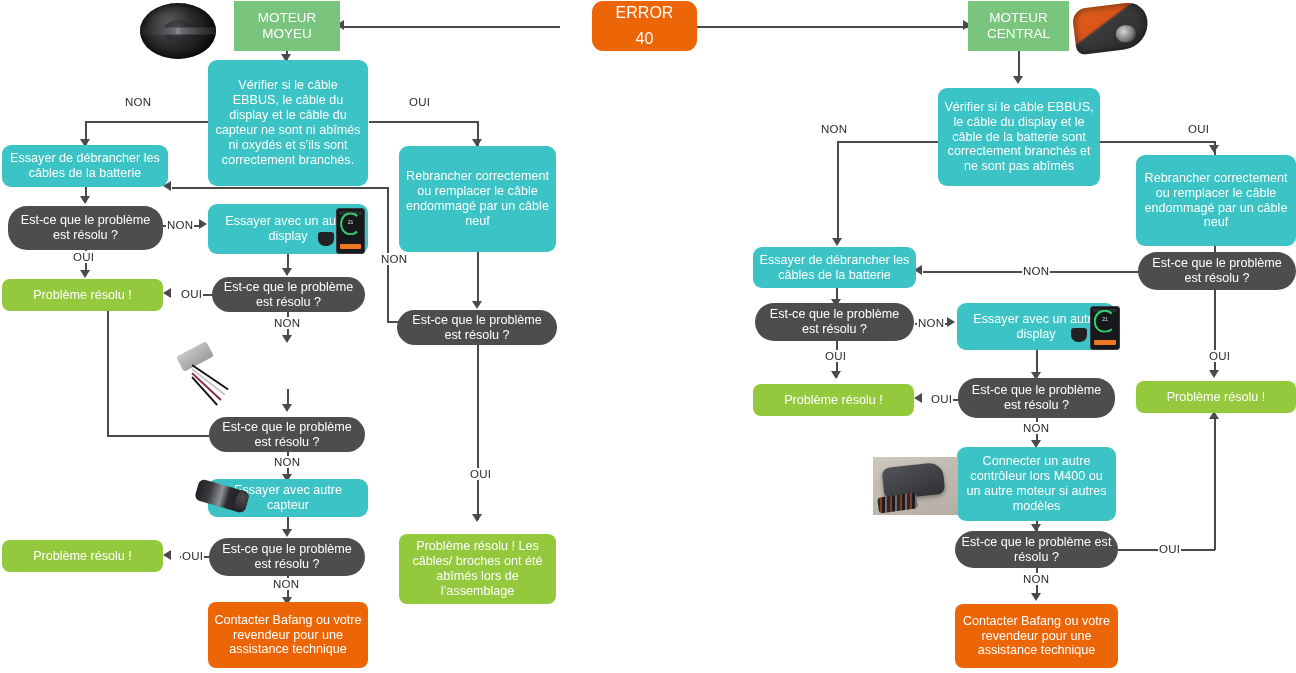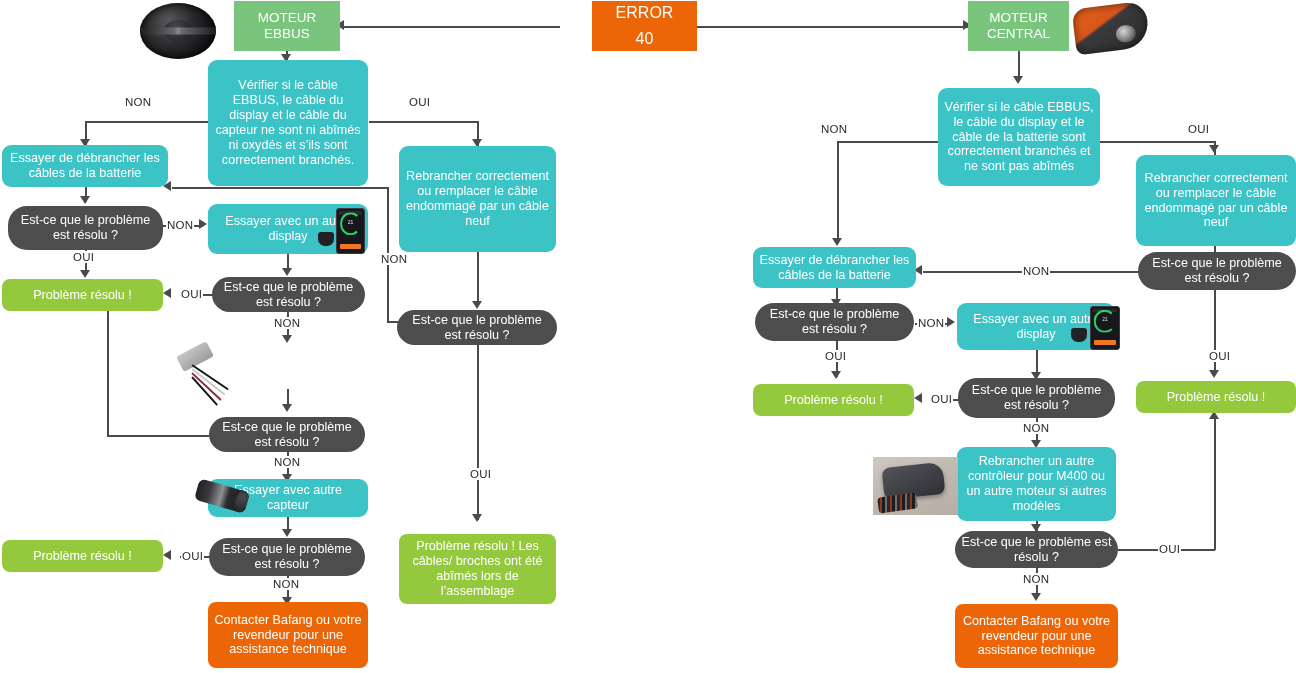--- a/index.html
+++ b/index.html
@@ -5,21 +5,21 @@
   html,body{margin:0;padding:0;background:#ffffff;}
   body{font-family:"Liberation Sans", sans-serif;}
   #canvas{position:relative;width:1296px;height:673px;overflow:hidden;background:#fff;}
 
   .node{position:absolute;box-sizing:border-box;display:flex;align-items:center;justify-content:center;
         text-align:center;color:#ffffff;line-height:1.18;padding:3px 6px;}
   .teal{background:#3cc3c6;border-radius:9px;}
   .grey{background:#4d4d4d;border-radius:19px;}
   .lime{background:#95c93d;border-radius:8px;}
   .orange{background:#ec6608;border-radius:8px;}
-  .orange-sq{background:#ec6608;border-radius:0;gap:7px;}
+  .orange-sq{background:#ec6608;border-radius:11px;gap:7px;}
   .green-sq{background:#7ac57e;border-radius:0;}
 
   .lbl{position:absolute;color:#2b2b2b;font-size:11.5px;letter-spacing:.2px;white-space:nowrap;
        font-family:"Liberation Sans", sans-serif;background:#fff;padding:0 1px;}
 
   
   .ln{position:absolute;background:#4a4a4a;}
   .hz{height:1.6px;}
   .vt{width:1.6px;}
   .ar{position:absolute;width:0;height:0;}
@@ -175,21 +175,21 @@
   <div class="ln vt" style="left:1036px;top:568px;height:30px;"></div>
   <div class="ar ar-d" style="left:1031px;top:593px;"></div>
 
   <div class="node orange-sq" style="left:592px;top:1px;width:105px;height:50px;font-size:16px;flex-direction:column;">
     <span>ERROR</span>
     <span>40</span>
   </div>
 
   <div class="node green-sq" style="left:234px;top:1px;width:106px;height:50px;font-size:13.5px;flex-direction:column;">
     <span>MOTEUR</span>
-    <span>EBBUS</span>
+    <span>MOYEU</span>
   </div>
   <div class="photo hubmotor" style="left:140px;top:3px;width:76px;height:56px;"></div>
 
   <div class="node green-sq" style="left:968px;top:1px;width:101px;height:50px;font-size:13.5px;flex-direction:column;">
     <span>MOTEUR</span>
     <span>CENTRAL</span>
   </div>
   <div class="photo midmotor" style="left:1074px;top:5px;width:74px;height:46px;"></div>
 
   <div class="node teal" style="left:208px;top:60px;width:160px;height:126px;font-size:12.6px;">Vérifier si le câble EBBUS, le câble du display et le câble du capteur ne sont ni abîmés ni oxydés et s’ils sont correctement branchés.</div>
@@ -248,21 +248,21 @@
   <div class="photo display" style="left:1090px;top:306px;width:28px;height:42px;">
     <div class="top"></div>
     <div class="ring"></div>
     <div class="num">21</div>
     <div class="bar"></div>
   </div>
   <div class="photo" style="left:1071px;top:328px;width:16px;height:14px;background:#222226;border-radius:3px 3px 7px 7px;"></div>
 
   <div class="node grey" style="left:958px;top:378px;width:157px;height:40px;font-size:12.6px;">Est-ce que le problème est résolu ?</div>
 
-  <div class="node teal" style="left:957px;top:447px;width:159px;height:74px;font-size:12.6px;">Rebrancher un autre contrôleur pour M400 ou un autre moteur si autres modèles</div>
+  <div class="node teal" style="left:957px;top:447px;width:159px;height:74px;font-size:12.6px;">Connecter un autre contrôleur lors M400 ou un autre moteur si autres modèles</div>
   <div class="photo ctrlphoto" style="left:873px;top:457px;width:85px;height:58px;">
     <div class="body"></div>
     <div class="harness"></div>
   </div>
 
   <div class="node grey" style="left:955px;top:531px;width:163px;height:37px;font-size:12.6px;">Est-ce que le problème est résolu ?</div>
 
   <div class="node orange" style="left:955px;top:604px;width:163px;height:64px;font-size:12.6px;">Contacter Bafang ou votre revendeur pour une assistance technique</div>
 
   <div class="node teal" style="left:1136px;top:155px;width:160px;height:91px;font-size:12.6px;">Rebrancher correctement ou remplacer le câble endommagé par un câble neuf</div>

